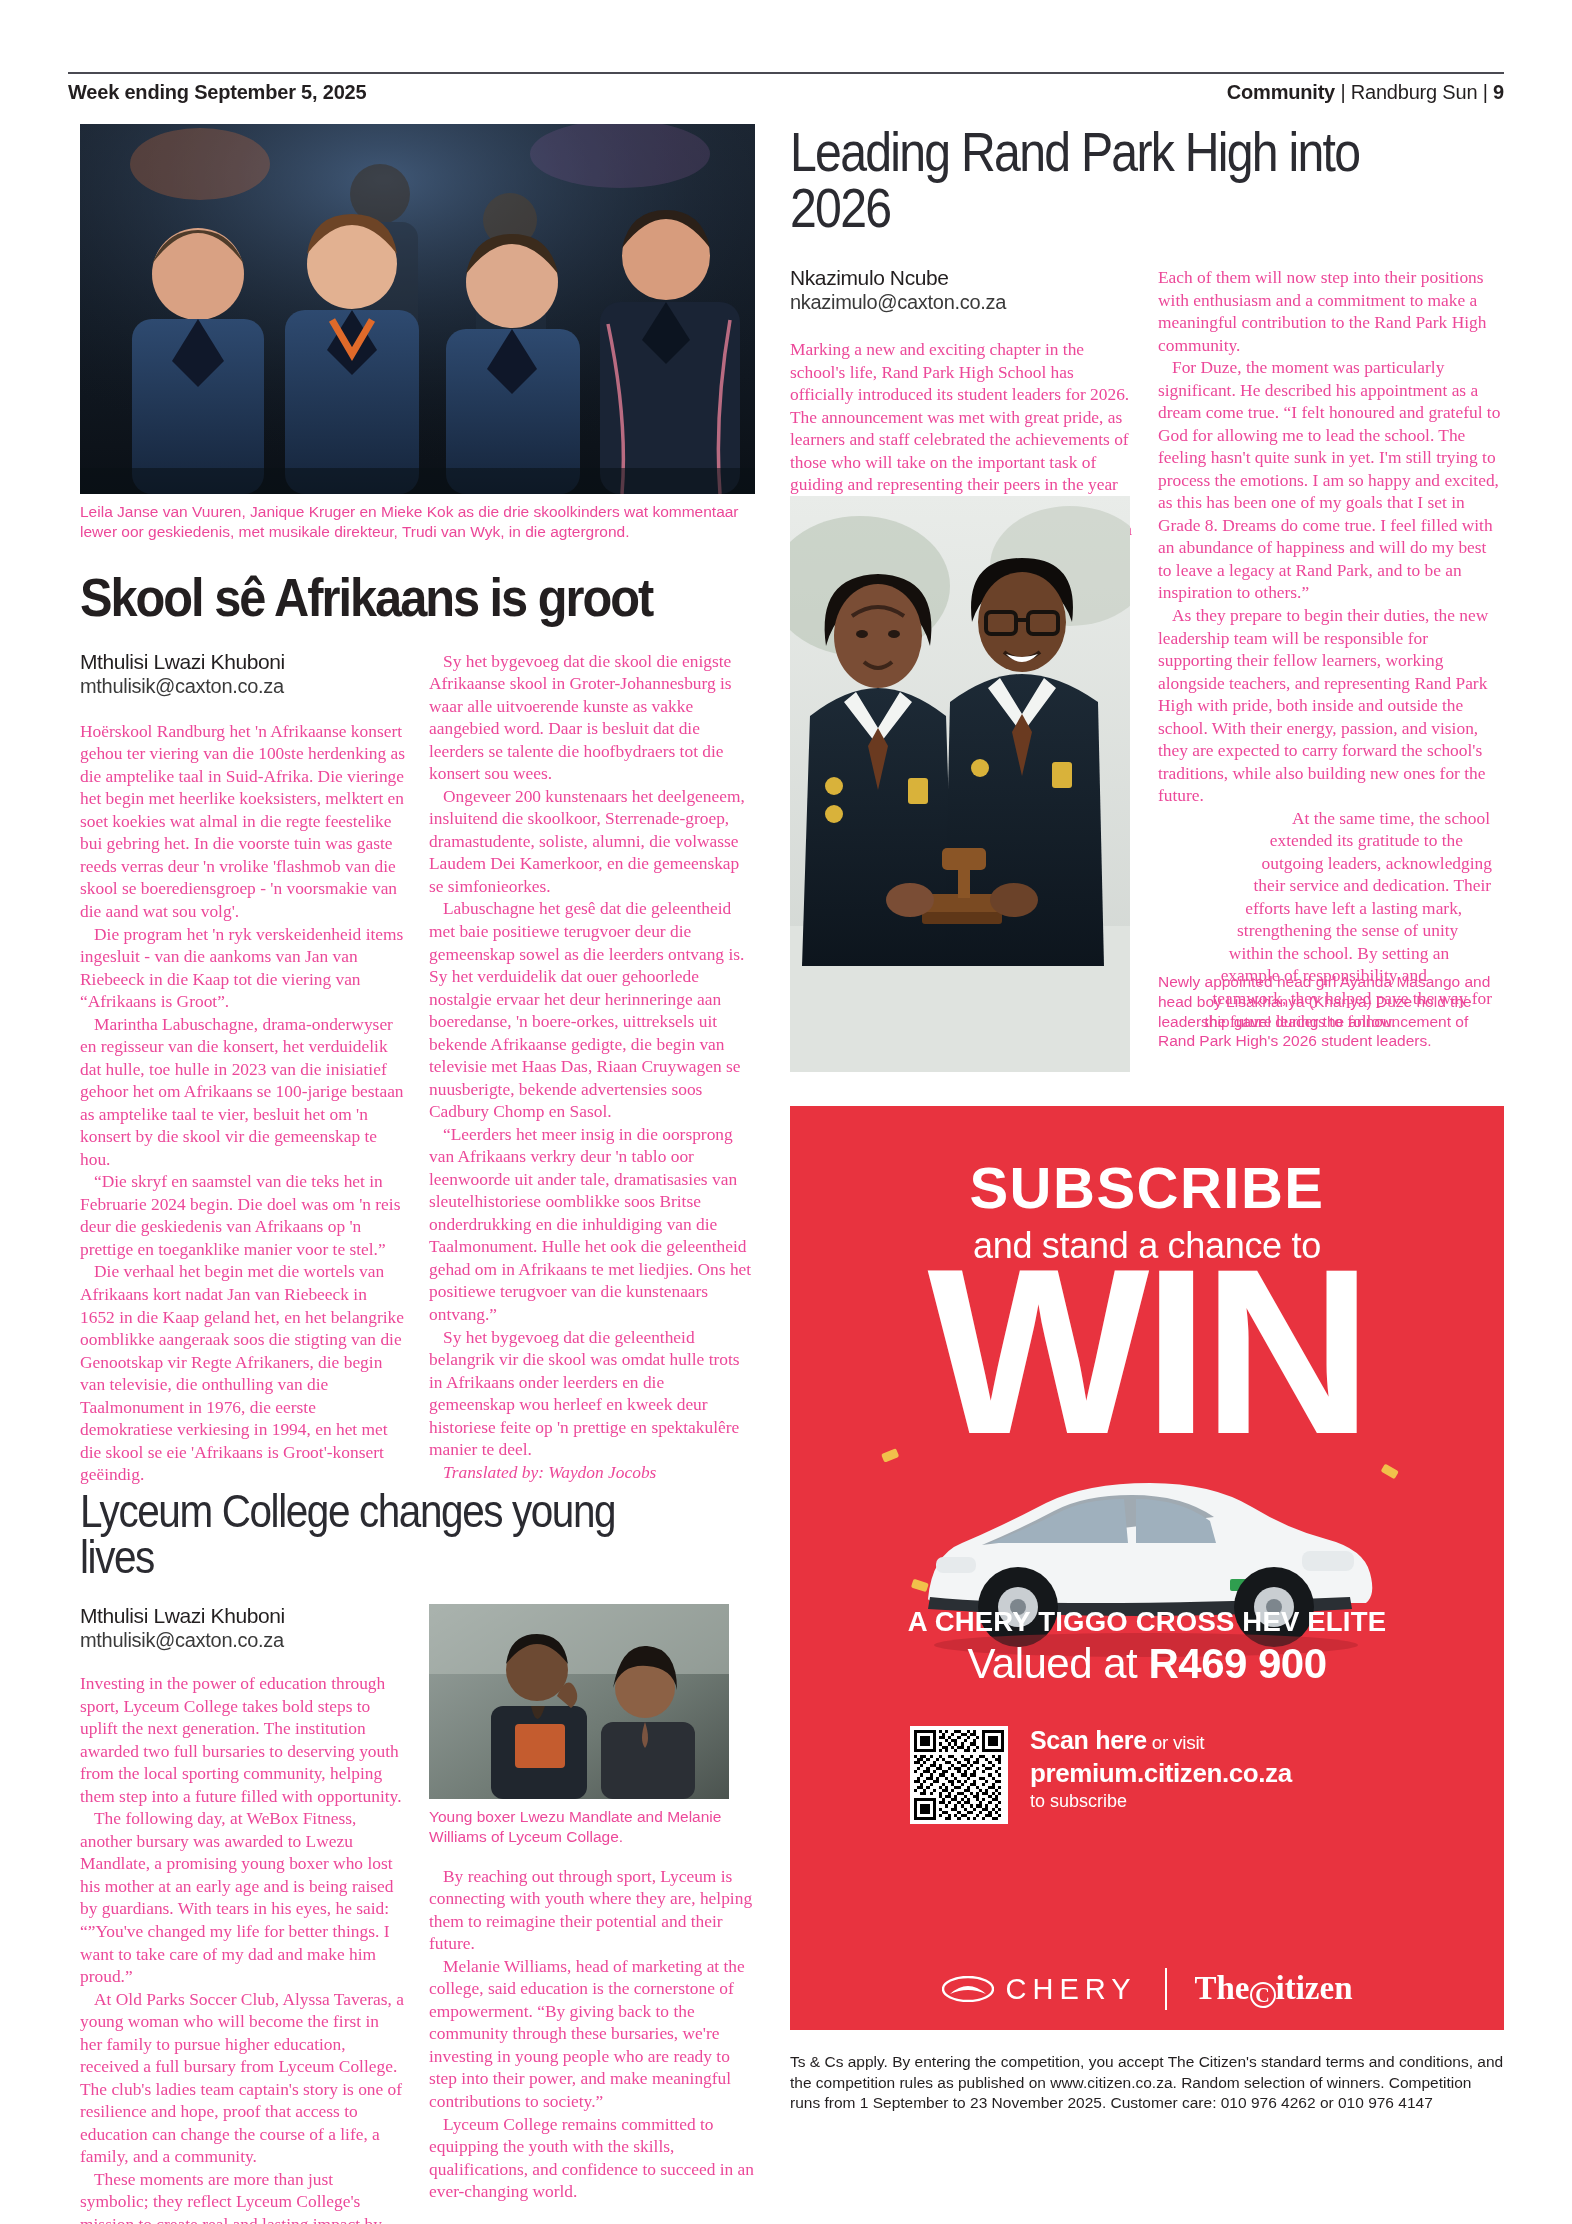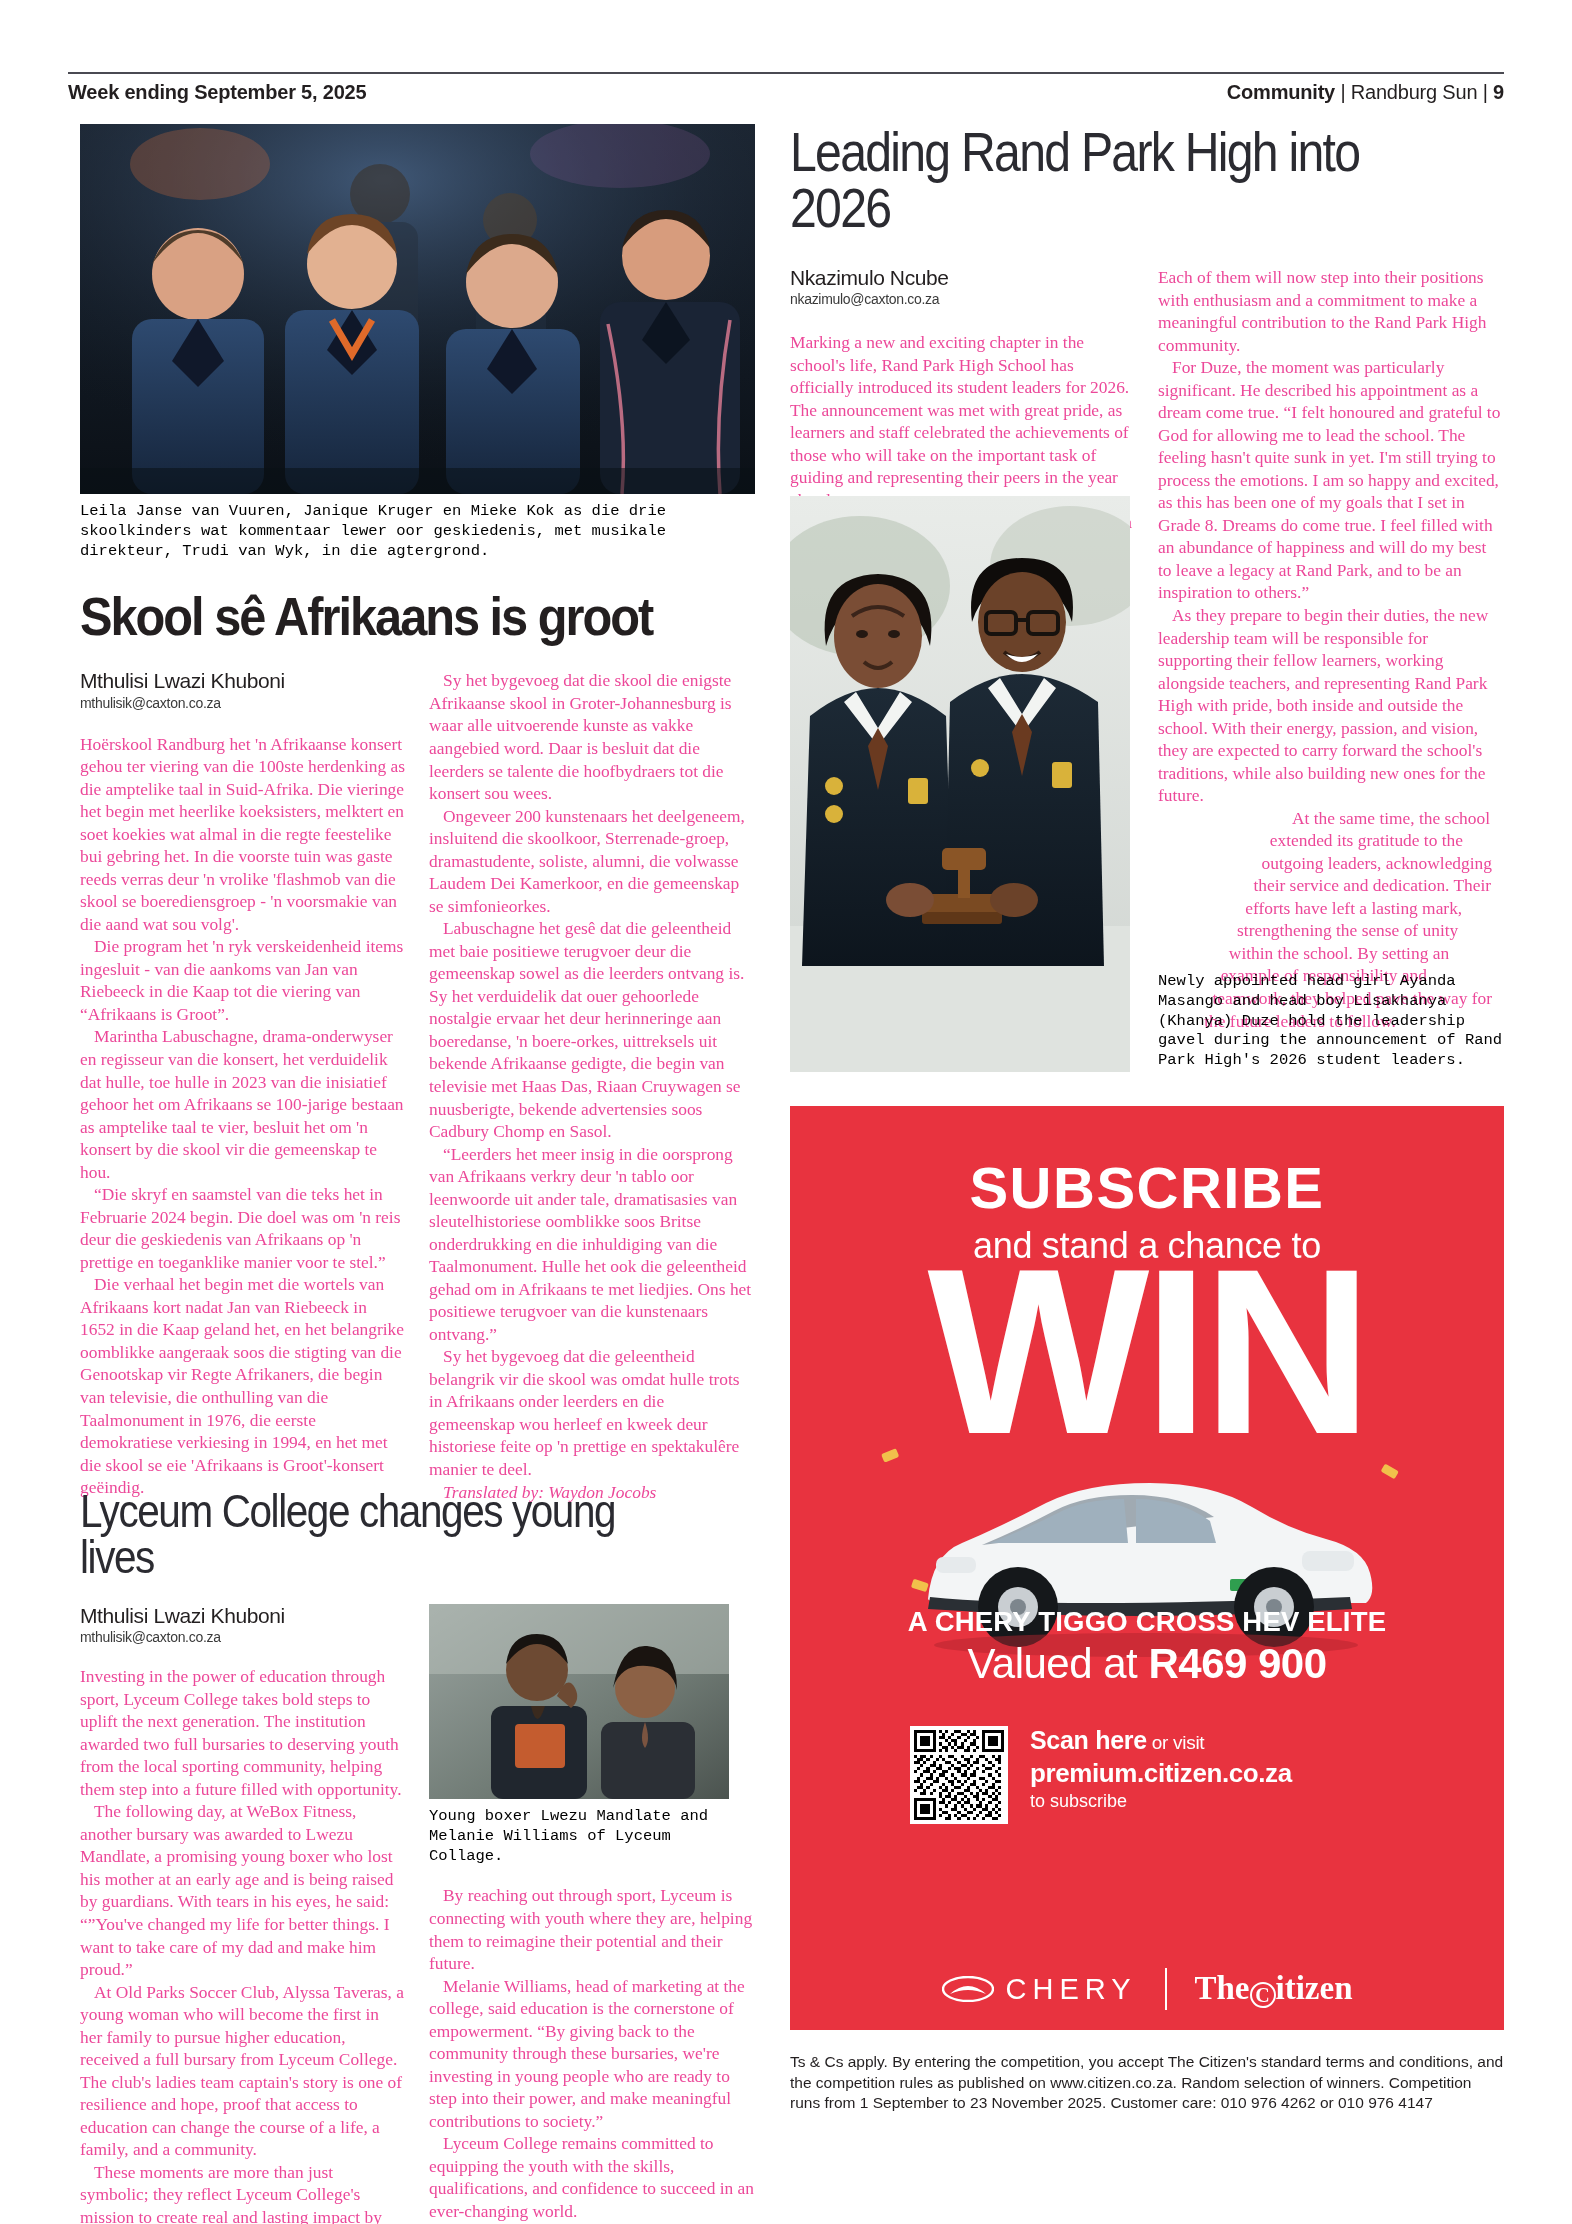--- a/index.html
+++ b/index.html
@@ -48,24 +48,24 @@
   
   .col { position: absolute; }
 
   
   .left-block { left: 80px; top: 108px; width: 675px; }
   .right-block { left: 790px; top: 108px; width: 714px; }
 
   
   .photo { position: relative; overflow: hidden; background:#101820; }
   .photo-caption {
-    font-family: Liberation Mono, monospace;
+    font-family: Liberation Sans, sans-serif;
     font-size: 15.5px;
     line-height: 1.28;
-    color: #000000;
+    color: #ec4899;
     margin-top: 8px;
   }
 
   
   h1.headline {
     font-family: "Liberation Sans", sans-serif;
     font-weight: bold;
     font-size: 53px;
     line-height: 0.98;
     letter-spacing: -2.2px;
@@ -99,21 +99,21 @@
 
   .byline {
     font-family: "Liberation Sans", sans-serif;
     font-size: 21px;
     color: #231f20;
     line-height: 1.15;
     letter-spacing: -0.4px;
   }
   .byline-email {
     font-family: "Liberation Sans", sans-serif;
-    font-size: 14px;
+    font-size: 20px;
     color: #3a3a3a;
     letter-spacing: -0.3px;
     margin-top: 1px;
   }
 
   .body-text {
     font-family: "Liberation Serif", serif;
     font-size: 17.4px;
     line-height: 1.295;
     color: #ec4899;

